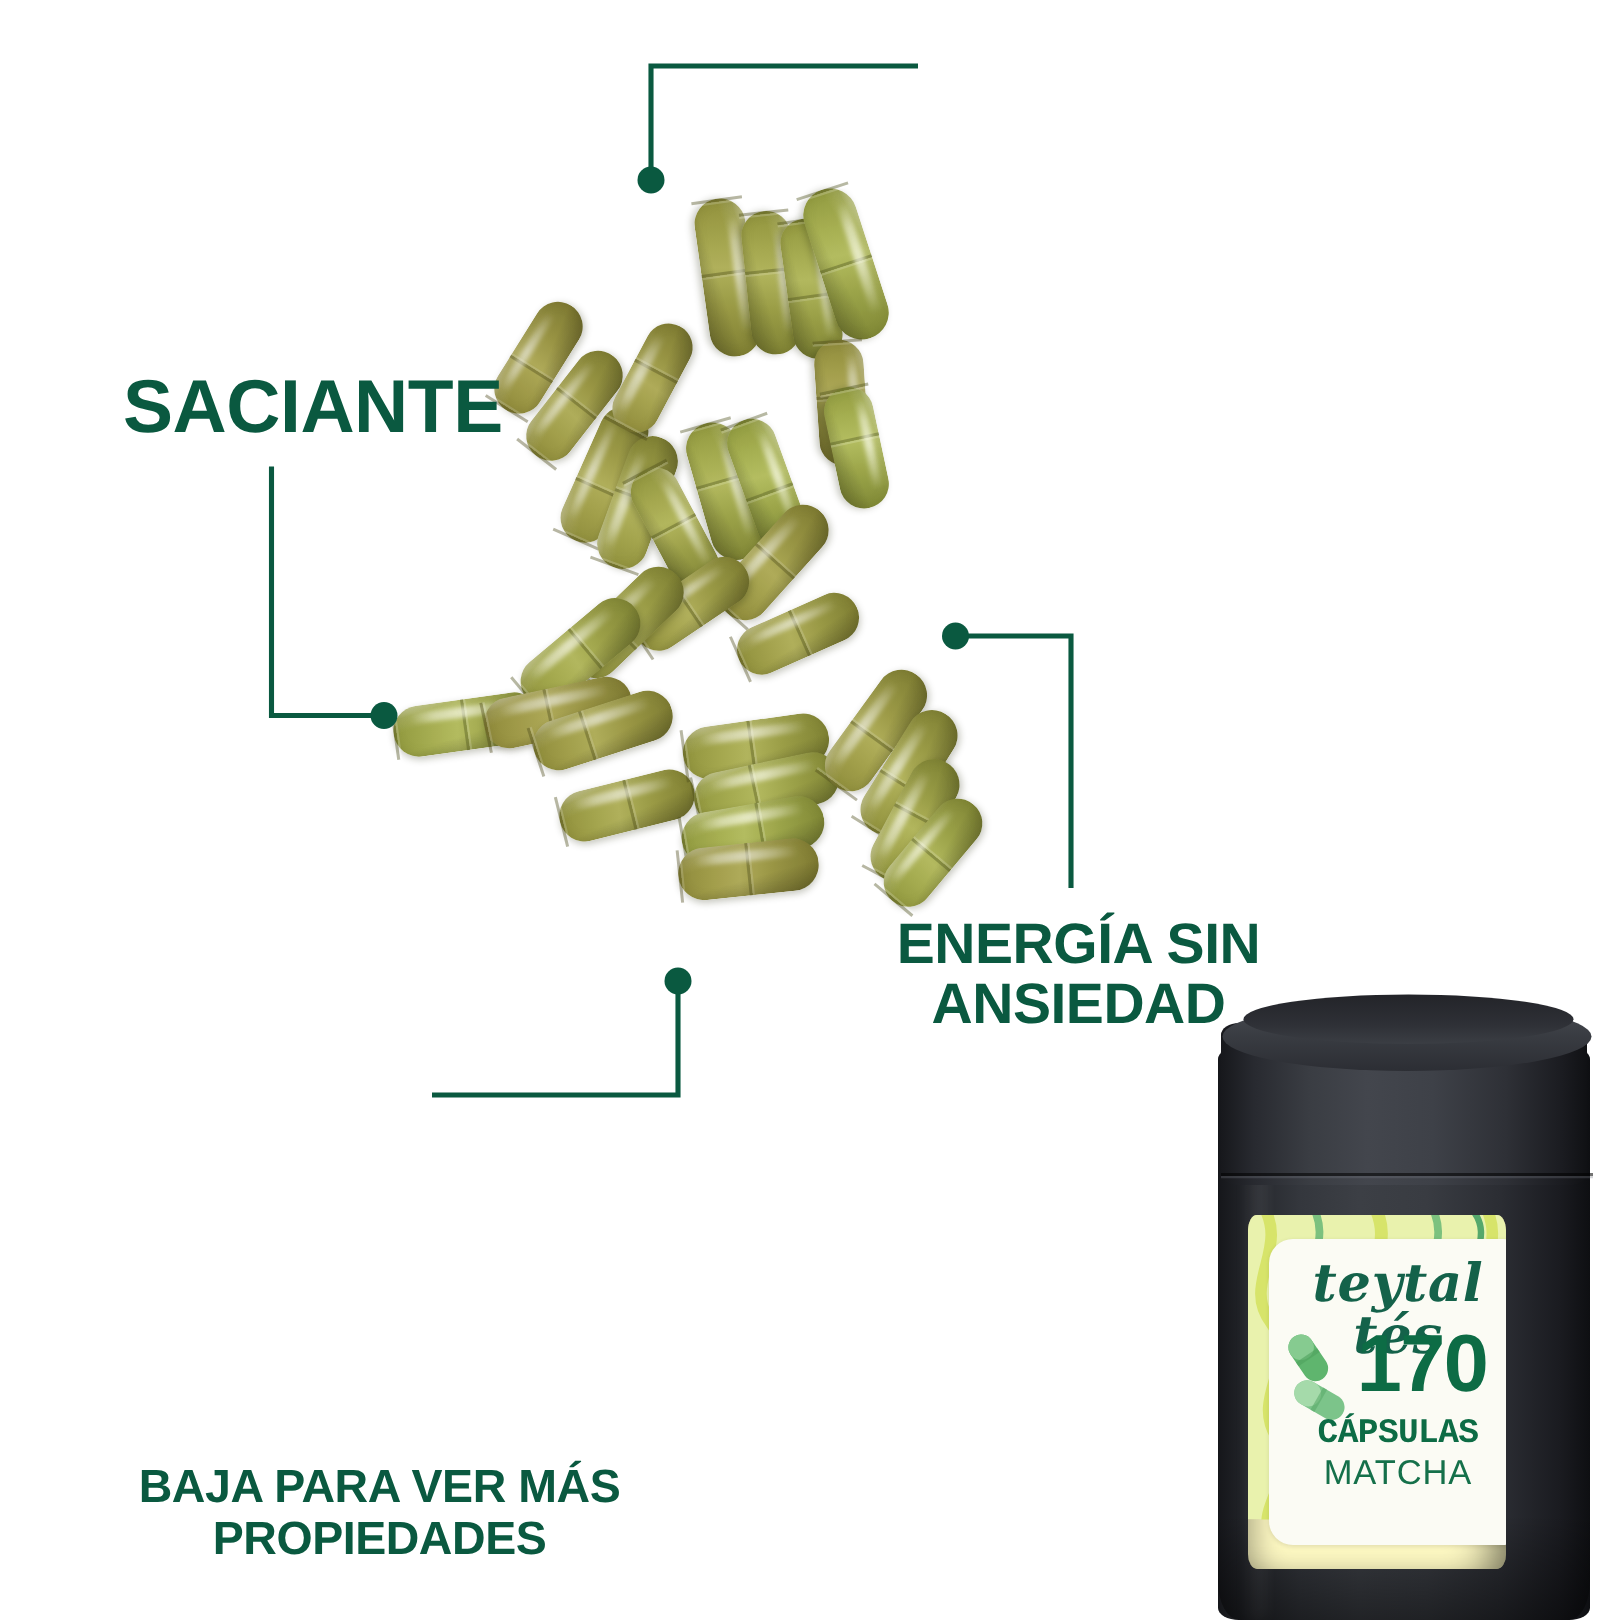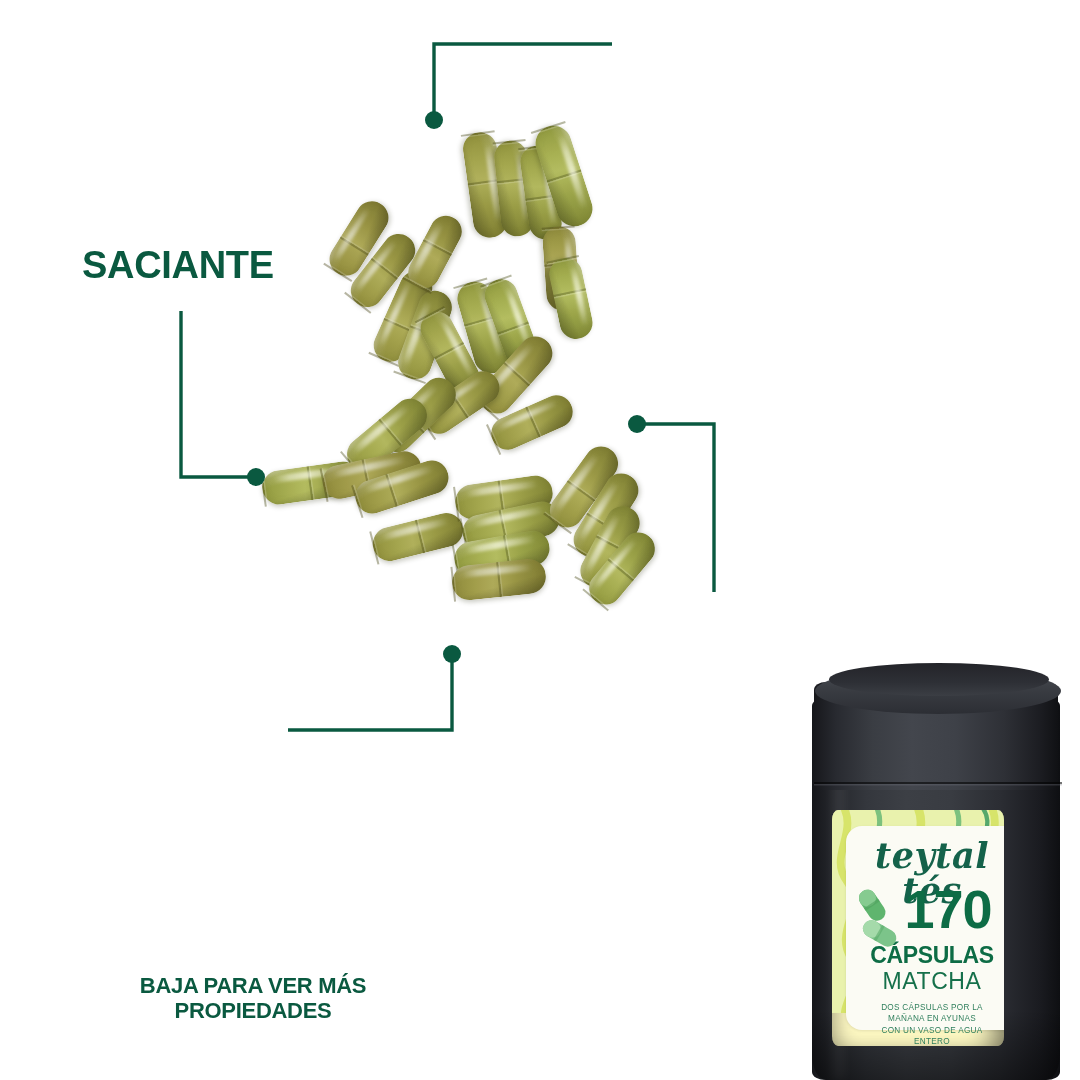--- a/index.html
+++ b/index.html
@@ -26,24 +26,24 @@
     position: absolute;
     color: #0a5940;
     font-family: "Liberation Sans", sans-serif;
     font-weight: bold;
     letter-spacing: -0.3px;
     line-height: 1.06;
     text-transform: uppercase;
     white-space: pre-line;
   }
   .callout.c-quema   { left: 626px;  top: 8px;    font-size: 43px; text-align: left;   }
-  .callout.c-saciante{ left: 82px;   top: 245px;  font-size: 38px; text-align: center;   }
+  .callout.c-saciante{ left: 82px;   top: 245px;  font-size: 50px; text-align: center;   }
   .callout.c-energia { left: 566px;  top: 610px;  font-size: 38px; text-align: center; width: 306px; }
   .callout.c-fortal  { left: 28px;   top: 673px;  font-size: 38px; text-align: center; width: 264px; }
-  .callout.c-cta     { left: 60px;   top: 974px;  font-size: 22px; text-align: center; width: 386px; line-height: 1.12; }
+  .callout.c-cta     { left: 60px;   top: 974px;  font-size: 31px; text-align: center; width: 386px; line-height: 1.12; }
 
   
   .conn-svg {
     position: absolute;
     left: 0; top: 0;
     width: 1080px;
     height: 1080px;
     pointer-events: none;
   }
   .conn-path {
@@ -214,21 +214,21 @@
     font-weight: bold;
     font-size: 54px;
     color: #0d6c45;
     letter-spacing: -1px;
     line-height: 1;
   }
   .capsulas {
     position: absolute;
     left: 0; right: 0; top: 118px;
     text-align: center;
-    font-family: Liberation Sans, sans-serif;
+    font-family: Liberation Mono, monospace;
     font-weight: bold;
     font-size: 23px;
     color: #0d6c45;
     letter-spacing: -0.4px;
     line-height: 1;
   }
   .matcha {
     position: absolute;
     left: 0; right: 0; top: 144px;
     text-align: center;
@@ -370,20 +370,22 @@
     <path class="conn-path" d="M 645 424 L 714 424 L 714 592"></path>
     <circle class="conn-dot" cx="637" cy="424" r="9"></circle>
 
     <path class="conn-path" d="M 452 662 L 452 730 L 288 730"></path>
     <circle class="conn-dot" cx="452" cy="654" r="9"></circle>
   </svg>
 
 
   <div class="callout c-saciante">SACIANTE</div>
 
+  <div class="callout c-energia">ENERGÍA SIN
+ANSIEDAD</div>
 
 
   <div class="callout c-cta">BAJA PARA VER MÁS
 PROPIEDADES</div>
 
   <div id="jar">
     <div class="jar-body">
       <div class="jar-highlight-l"></div>
       <div class="jar-bottom-shade"></div>
     </div>
@@ -426,21 +428,17 @@
             <rect x="14" y="44" width="17" height="3" fill="#5cab6b" opacity="0.6"></rect>
           </g>
         </svg>
 
         <div class="count">170</div>
 
         <div class="capsulas">CÁPSULAS</div>
 
         <div class="matcha">MATCHA</div>
 
-        <div class="directions">DOS CÁPSULAS POR LA
-MAÑANA EN AYUNAS
-CON UN VASO DE AGUA
-ENTERO</div>
       </div>
     </div>
   </div>
 
 </div>
 
 </body></html>

